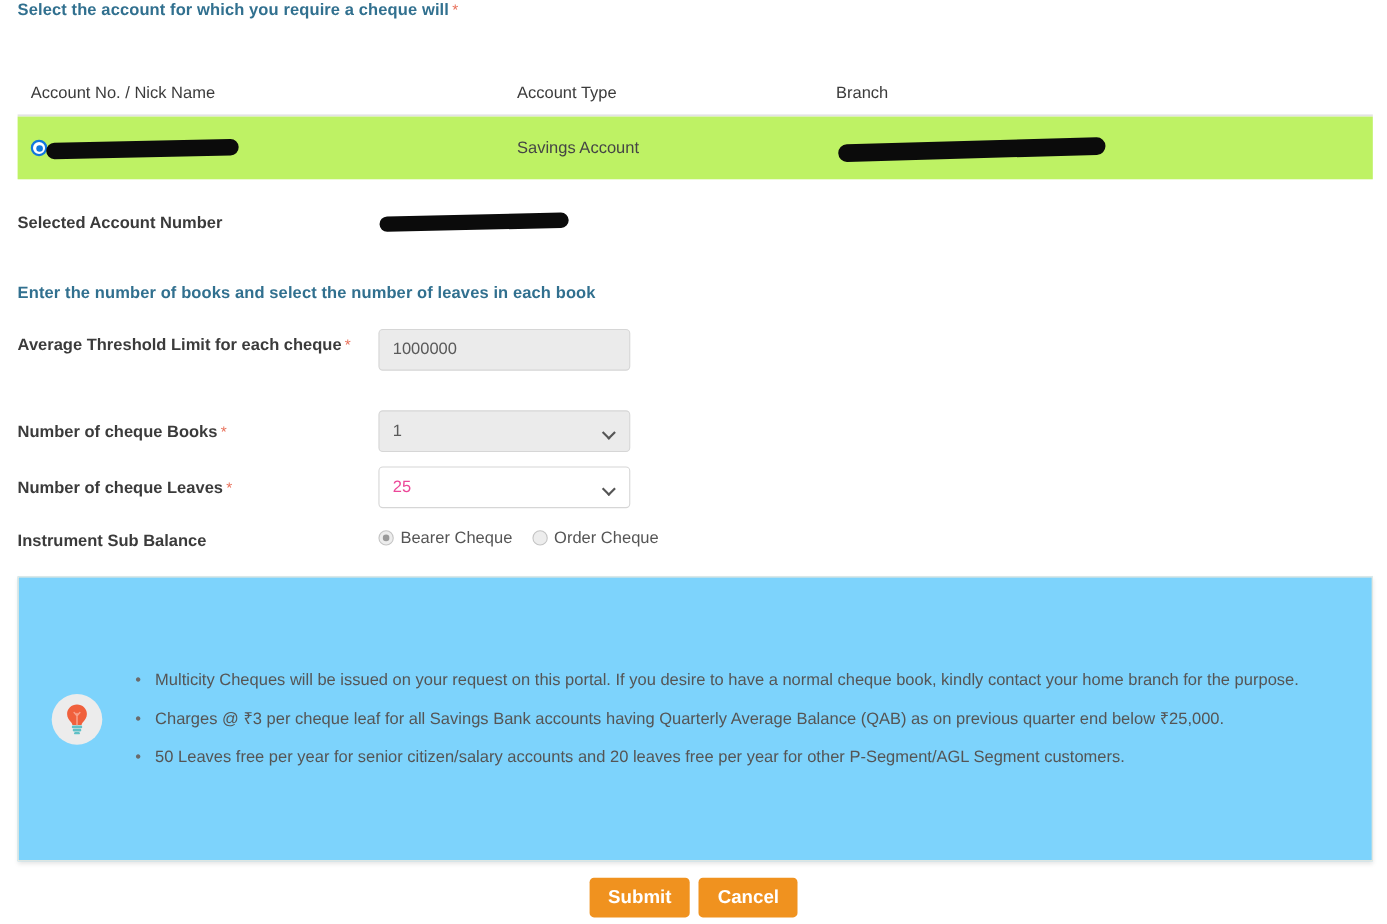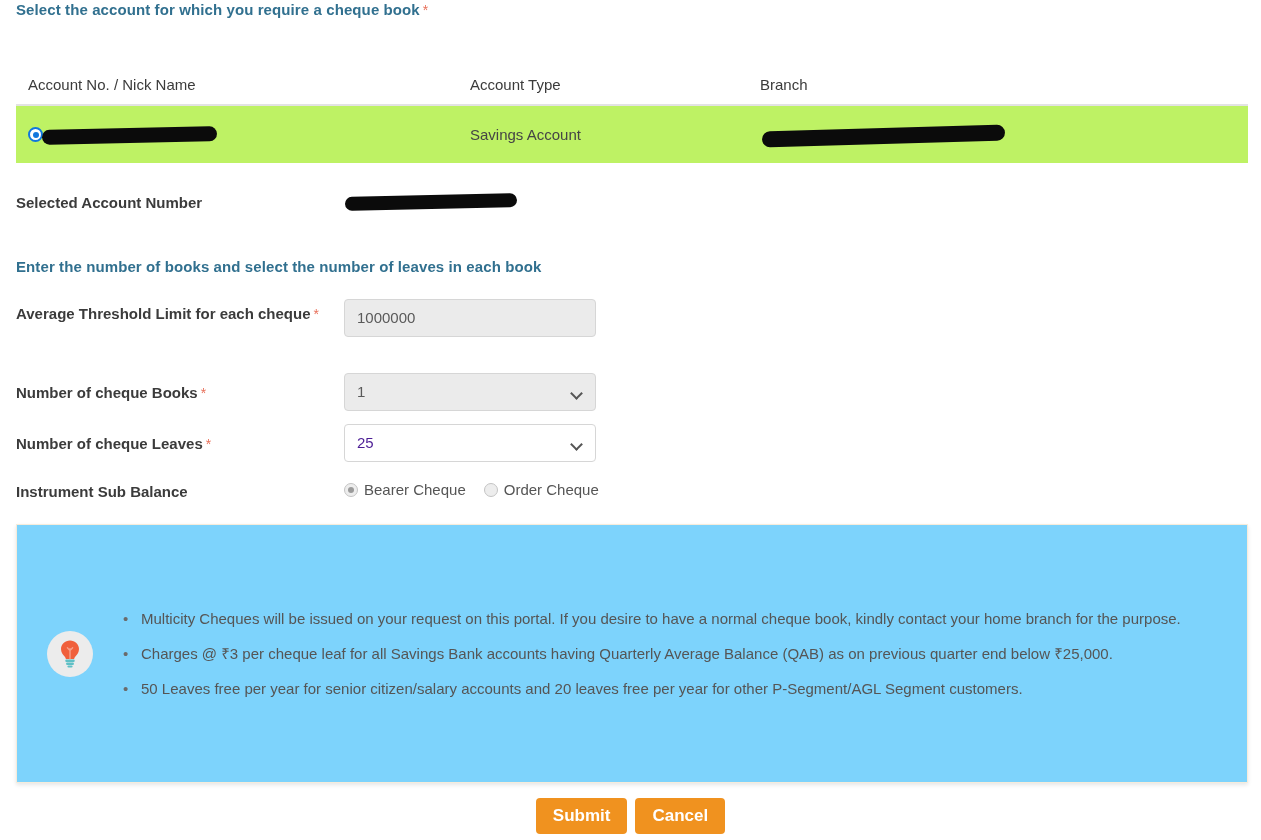--- a/index.html
+++ b/index.html
@@ -133,37 +133,37 @@
     line-height: 29px;
   }
   #label-threshold { left: 16px; top: 299px; width: 320px; }
   #label-books     { left: 16px; top: 378px; white-space: nowrap; }
   #label-leaves    { left: 16px; top: 429px; white-space: nowrap; }
   #label-subcat    { left: 16px; top: 477px; white-space: nowrap; }
 
   .field {
     position: absolute;
     left: 344px;
-    width: 252px;
+    width: 229px;
     height: 38px;
     border: 1px solid #d6d6d6;
     border-radius: 4px;
     font-size: 15px;
     color: #555555;
     padding: 0 12px;
     line-height: 36px;
     font-family: "Liberation Sans", sans-serif;
   }
   .field.disabled {
     background: #ebebeb;
     color: #5a5a5a;
   }
   .field.enabled {
     background: #ffffff;
-    color: #4c1d95;
+    color: #ec4899;
   }
   #field-threshold { top: 299px; }
   #field-books     { top: 373px; }
   #field-leaves    { top: 424px; }
 
   .chev {
     position: absolute;
     right: 14px;
     top: 15px;
     width: 9px;
@@ -277,21 +277,21 @@
     cursor: pointer;
     font-family: "Liberation Sans", sans-serif;
   }
 </style>
 </head>
 <body>
 
 <div class="page">
 
   <div class="section-heading" id="heading-account">
-    <span>Select the account for which you require a cheque book</span><span class="req-star">*</span>
+    <span>Select the account for which you require a cheque will</span><span class="req-star">*</span>
   </div>
 
   <div class="acct-table">
     <div class="acct-head">
       <div class="col col-acct">Account No. / Nick Name</div>
       <div class="col col-type">Account Type</div>
       <div class="col col-branch">Branch</div>
     </div>
     <div class="acct-row">
       <span class="row-radio"></span>

